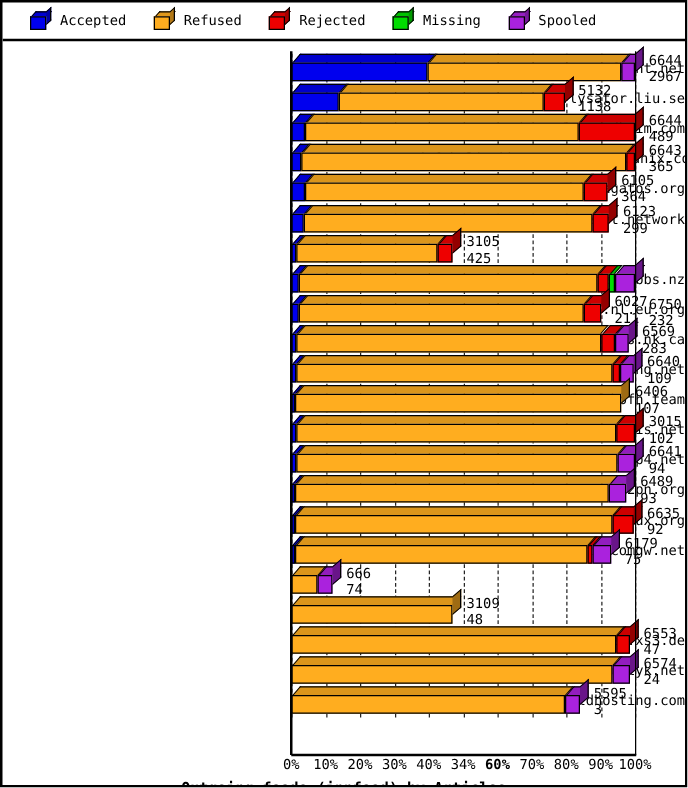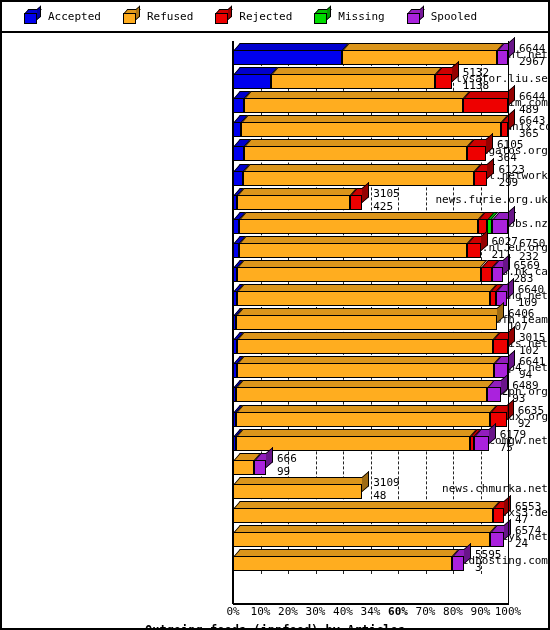--- a/index.html
+++ b/index.html
@@ -196,21 +196,20 @@
             <div class="cap" style="left: 241.625px; width: 13.75px; background: rgb(205, 0, 0);"></div>
             <div class="seg" style="left: 240.625px; width: 13.75px; background: rgb(238, 0, 0);"></div>
             <div class="side" style="left: 254.375px; background: rgb(148, 0, 0);"></div>
           </div>
           <div class="vals" style="left: 496.375px; top: 0px;">
             <span class="v1">6123</span>
             <span class="v2">299</span>
           </div>
         </div>
         <div class="row" style="top: 156.6px; width: 546px;">
-          <div class="ylab">news.furie.org.uk</div>
           <div class="bar3d">
             <div class="cap" style="left: 1px; width: 4.125px; background: rgb(0, 0, 205);"></div>
             <div class="seg" style="left: 0px; width: 4.125px; background: rgb(0, 0, 238);"></div>
             <div class="cap" style="left: 5.125px; width: 112.75px; background: rgb(219, 149, 27);"></div>
             <div class="seg" style="left: 4.125px; width: 112.75px; background: rgb(255, 173, 31);"></div>
             <div class="cap" style="left: 117.875px; width: 12.375px; background: rgb(205, 0, 0);"></div>
             <div class="seg" style="left: 116.875px; width: 12.375px; background: rgb(238, 0, 0);"></div>
             <div class="side" style="left: 129.25px; background: rgb(148, 0, 0);"></div>
           </div>
           <div class="vals" style="left: 371.25px; top: 0px;">
@@ -389,25 +388,24 @@
         <div class="row" style="top: 421.7px; width: 546px;">
           <div class="bar3d">
             <div class="cap" style="left: 1px; width: 20.625px; background: rgb(219, 149, 27);"></div>
             <div class="seg" style="left: 0px; width: 20.625px; background: rgb(255, 173, 31);"></div>
             <div class="cap" style="left: 21.625px; width: 12.375px; background: rgb(146, 29, 190);"></div>
             <div class="seg" style="left: 20.625px; width: 12.375px; background: rgb(170, 34, 221);"></div>
             <div class="side" style="left: 33px; background: rgb(105, 21, 137);"></div>
           </div>
           <div class="vals" style="left: 275px; top: 0px;">
             <span class="v1">666</span>
-            <span class="v2">99</span>
+            <span class="v2">74</span>
           </div>
         </div>
         <div class="row" style="top: 445.8px; width: 546px;">
-          <div class="ylab">news.chmurka.net</div>
           <div class="bar3d">
             <div class="cap" style="left: 1px; width: 129.25px; background: rgb(219, 149, 27);"></div>
             <div class="seg" style="left: 0px; width: 129.25px; background: rgb(255, 173, 31);"></div>
             <div class="side" style="left: 129.25px; background: rgb(158, 107, 19);"></div>
           </div>
           <div class="vals" style="left: 371.25px; top: 0px;">
             <span class="v1">3109</span>
             <span class="v2">48</span>
           </div>
         </div>

